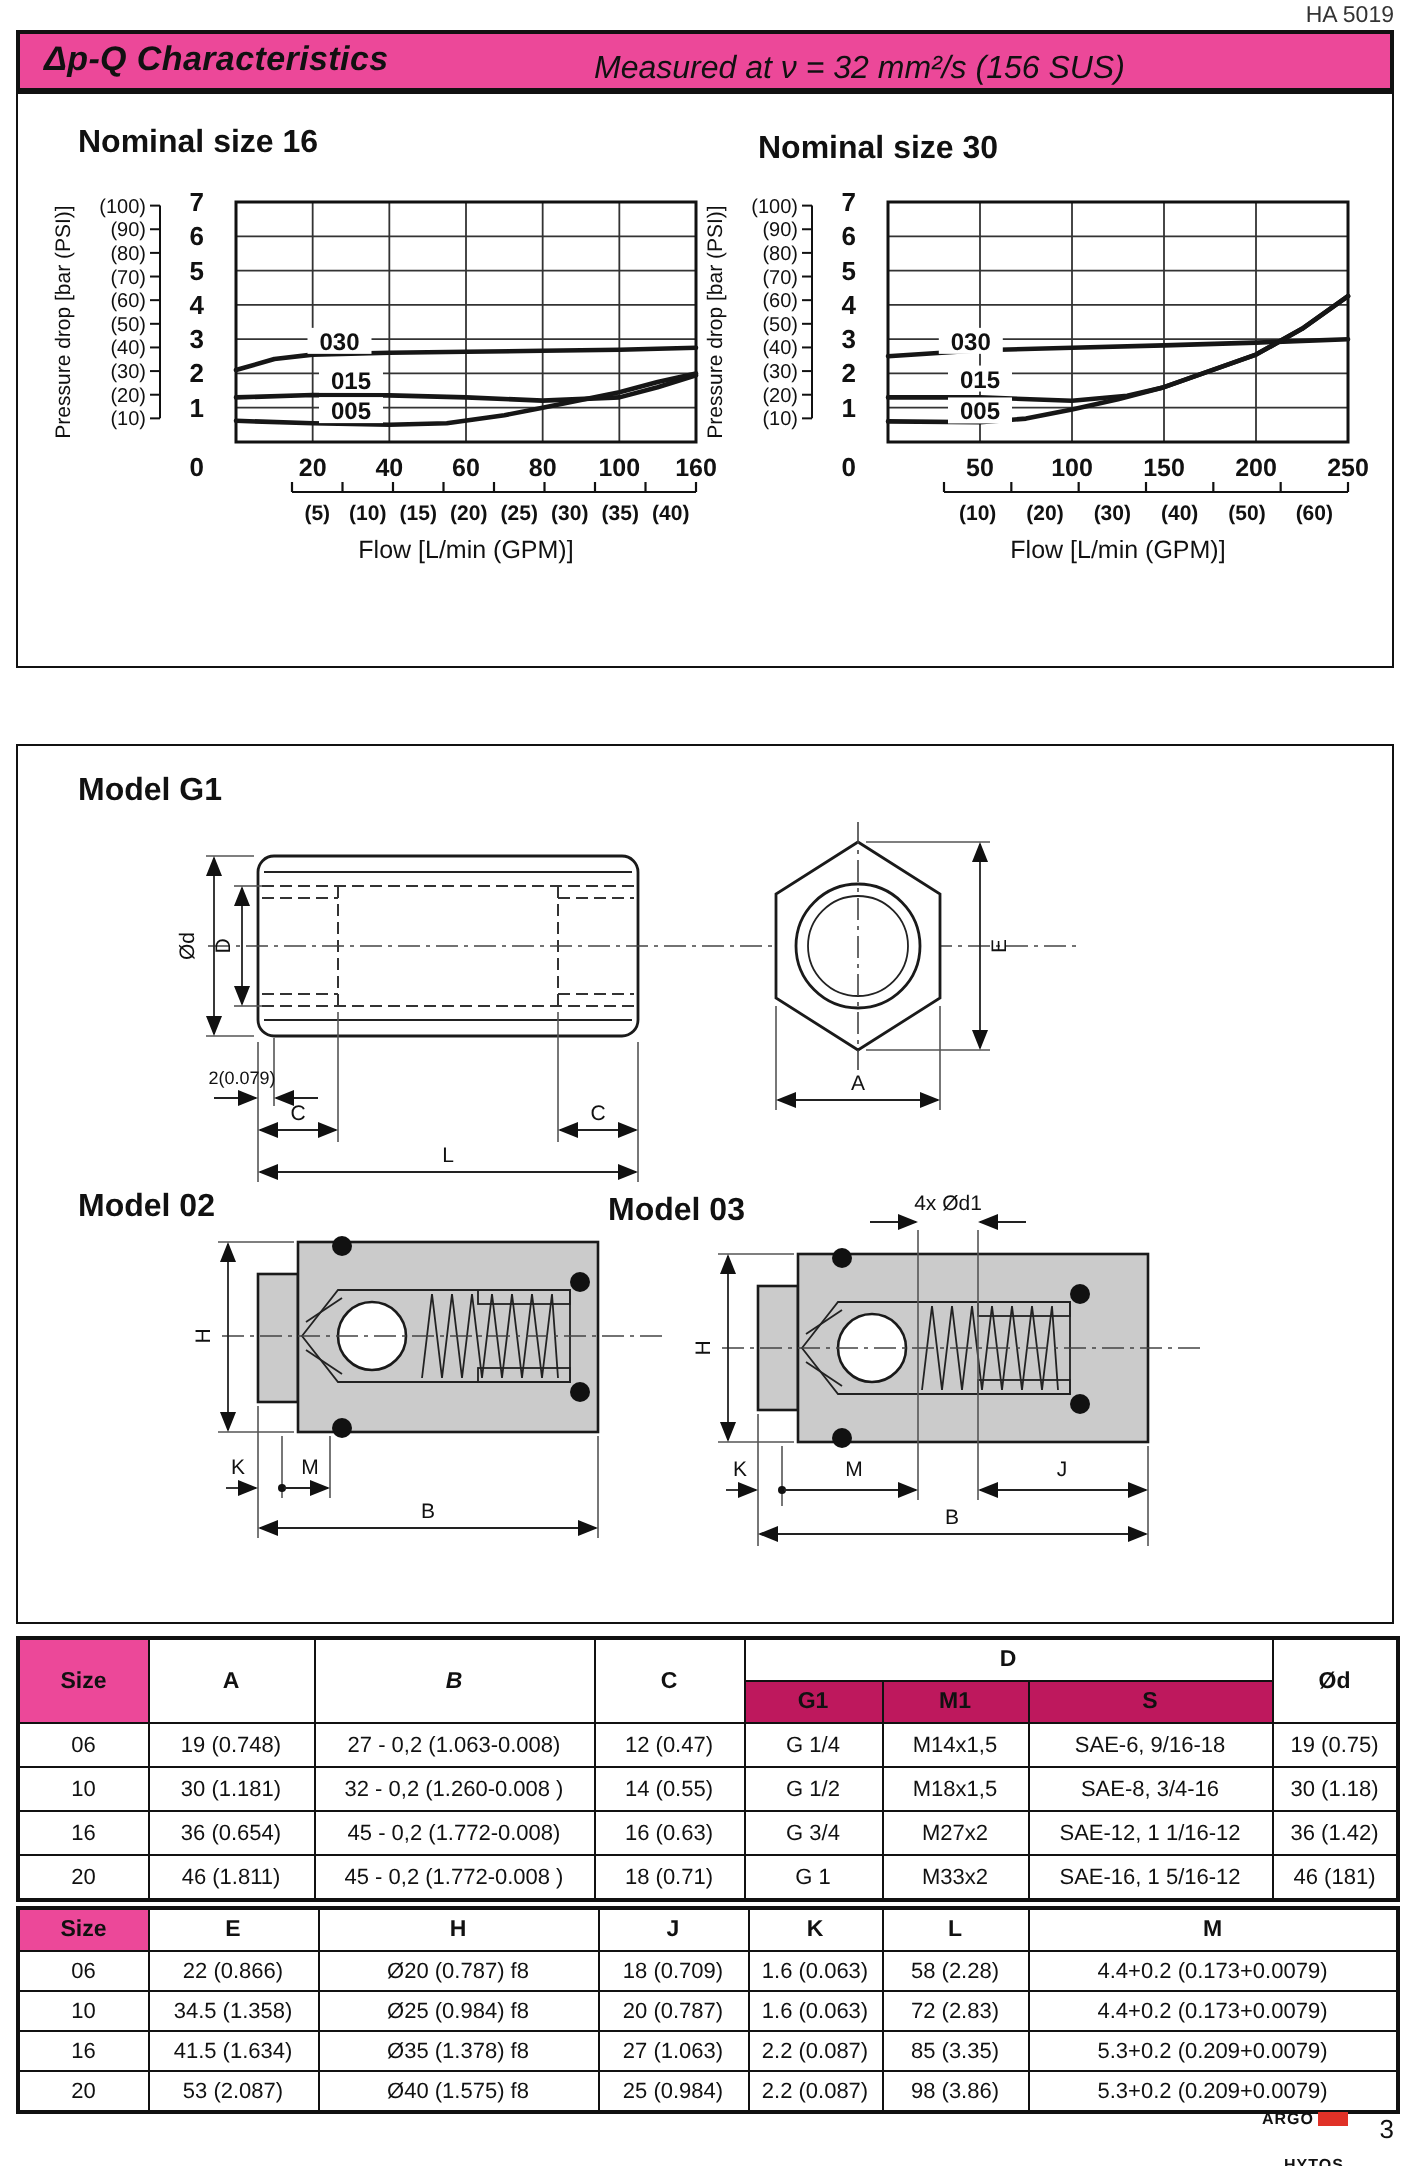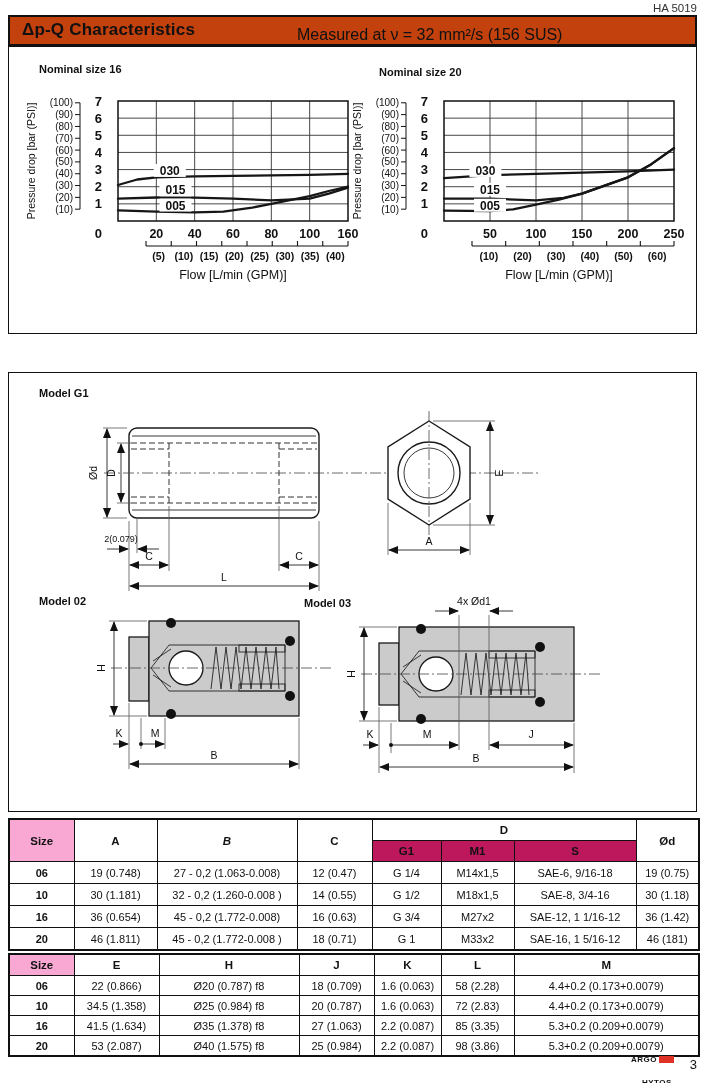--- a/index.html
+++ b/index.html
@@ -1,63 +1,63 @@
 <!DOCTYPE html>
 <html><head>
 <meta charset="utf-8">
 <style>
   html,body{margin:0;padding:0;background:#ffffff;}
   .page{position:relative;width:707px;height:1083px;background:#fff;
         font-family:"Liberation Sans",sans-serif;color:#111;overflow:hidden;}
   .abs{position:absolute;}
   .doc-code{position:absolute;top:2px;right:10px;font-size:11.5px;color:#333;}
-  .sec-title-box{position:absolute;left:8px;width:689px;height:31px;border:2px solid #111;box-sizing:border-box;background:#c2410c;}
+  .sec-title-box{position:absolute;left:8px;width:689px;height:31px;border:2px solid #111;box-sizing:border-box;background:#ec4899;font-style:italic;}
   .sec-title{position:absolute;left:12px;top:3px;font-size:17px;font-weight:bold;letter-spacing:.2px;}
   .sec-sub{position:absolute;left:287px;top:9px;font-size:16px;}
   .sec-body{position:absolute;left:8px;width:689px;border:1.5px solid #111;box-sizing:border-box;background:#fff;}
-  .chart-title,.model-title{position:absolute;font-size:11px;font-weight:bold;}
+  .chart-title,.model-title{position:absolute;font-size:16px;font-weight:bold;}
   svg text{font-family:"Liberation Sans",sans-serif;fill:#111;}
   .thin{stroke:#222;stroke-width:0.9;fill:none;}
   .med{stroke:#1a1a1a;stroke-width:1.4;}
   .cl{stroke:#444;stroke-width:0.8;stroke-dasharray:11 3 2 3;fill:none;}
   .thr{stroke:#333;stroke-width:1;stroke-dasharray:6 3;fill:none;}
   .dim{stroke:#222;stroke-width:0.9;fill:none;}
   .ext{stroke:#555;stroke-width:0.8;fill:none;}
   .dimlab{font-size:10.5px;}
   .dim-table{position:absolute;border-collapse:collapse;table-layout:fixed;width:690px;border:2px solid #111;background:#fff;}
   .dim-table th,.dim-table td{border:1px solid #111;text-align:center;padding:0 1px;
        white-space:nowrap;overflow:hidden;font-size:11px;}
   .dim-table th{font-weight:bold;font-size:11.5px;height:20px;}
   .dim-table td{height:21px;}
   .t2 td{height:19px;}
-  .gray{background:#f9a8d4;}
+  .gray{background:#ec4899;}
   .gray2{background:#be185d;}
   .ital{font-style:italic;}
-  .rowhead{font-weight:bold;}
+  .rowhead{font-weight:normal;}
   .footer-logo{position:absolute;top:1056px;right:32px;width:44px;font-weight:bold;line-height:1;}
   .logo-r1{display:flex;font-size:8px;letter-spacing:.5px;}
   .logo-red{display:inline-block;width:15px;height:7px;margin-left:2px;background:#e03127;}
   .logo-r2{font-size:8px;letter-spacing:.5px;margin-left:11px;margin-top:15px;}
   .page-num{position:absolute;top:1057px;right:10px;font-size:13px;}
 </style>
 </head>
 <body>
 
 <div class="page">
 
   <div class="doc-code">HA 5019</div>
 
   <div class="sec-title-box" style="top:15px">
     <span class="sec-title">Δp-Q Characteristics</span>
     <span class="sec-sub">Measured at ν = 32 mm²/s (156 SUS)</span>
   </div>
 
   <div class="sec-body" style="top:46px;height:288px">
     <div class="chart-title" style="left:30px;top:16px">Nominal size 16</div>
-    <div class="chart-title" style="left:370px;top:19px">Nominal size 20</div>
+    <div class="chart-title" style="left:370px;top:19px">Nominal size 30</div>
     <svg id="chart1" class="abs" style="left:14px;top:46px" width="335" height="195">
         <line x1="133.33333333333331" y1="8" x2="133.33333333333331" y2="128" stroke="#333" stroke-width="0.9"></line>
         <line x1="171.66666666666666" y1="8" x2="171.66666666666666" y2="128" stroke="#333" stroke-width="0.9"></line>
         <line x1="210" y1="8" x2="210" y2="128" stroke="#333" stroke-width="0.9"></line>
         <line x1="248.33333333333331" y1="8" x2="248.33333333333331" y2="128" stroke="#333" stroke-width="0.9"></line>
         <line x1="286.6666666666667" y1="8" x2="286.6666666666667" y2="128" stroke="#333" stroke-width="0.9"></line>
         <line x1="95" y1="110.85714285714286" x2="325" y2="110.85714285714286" stroke="#333" stroke-width="0.9"></line>
         <line x1="95" y1="93.71428571428572" x2="325" y2="93.71428571428572" stroke="#333" stroke-width="0.9"></line>
         <line x1="95" y1="76.57142857142858" x2="325" y2="76.57142857142858" stroke="#333" stroke-width="0.9"></line>
         <line x1="95" y1="59.42857142857143" x2="325" y2="59.42857142857143" stroke="#333" stroke-width="0.9"></line>

